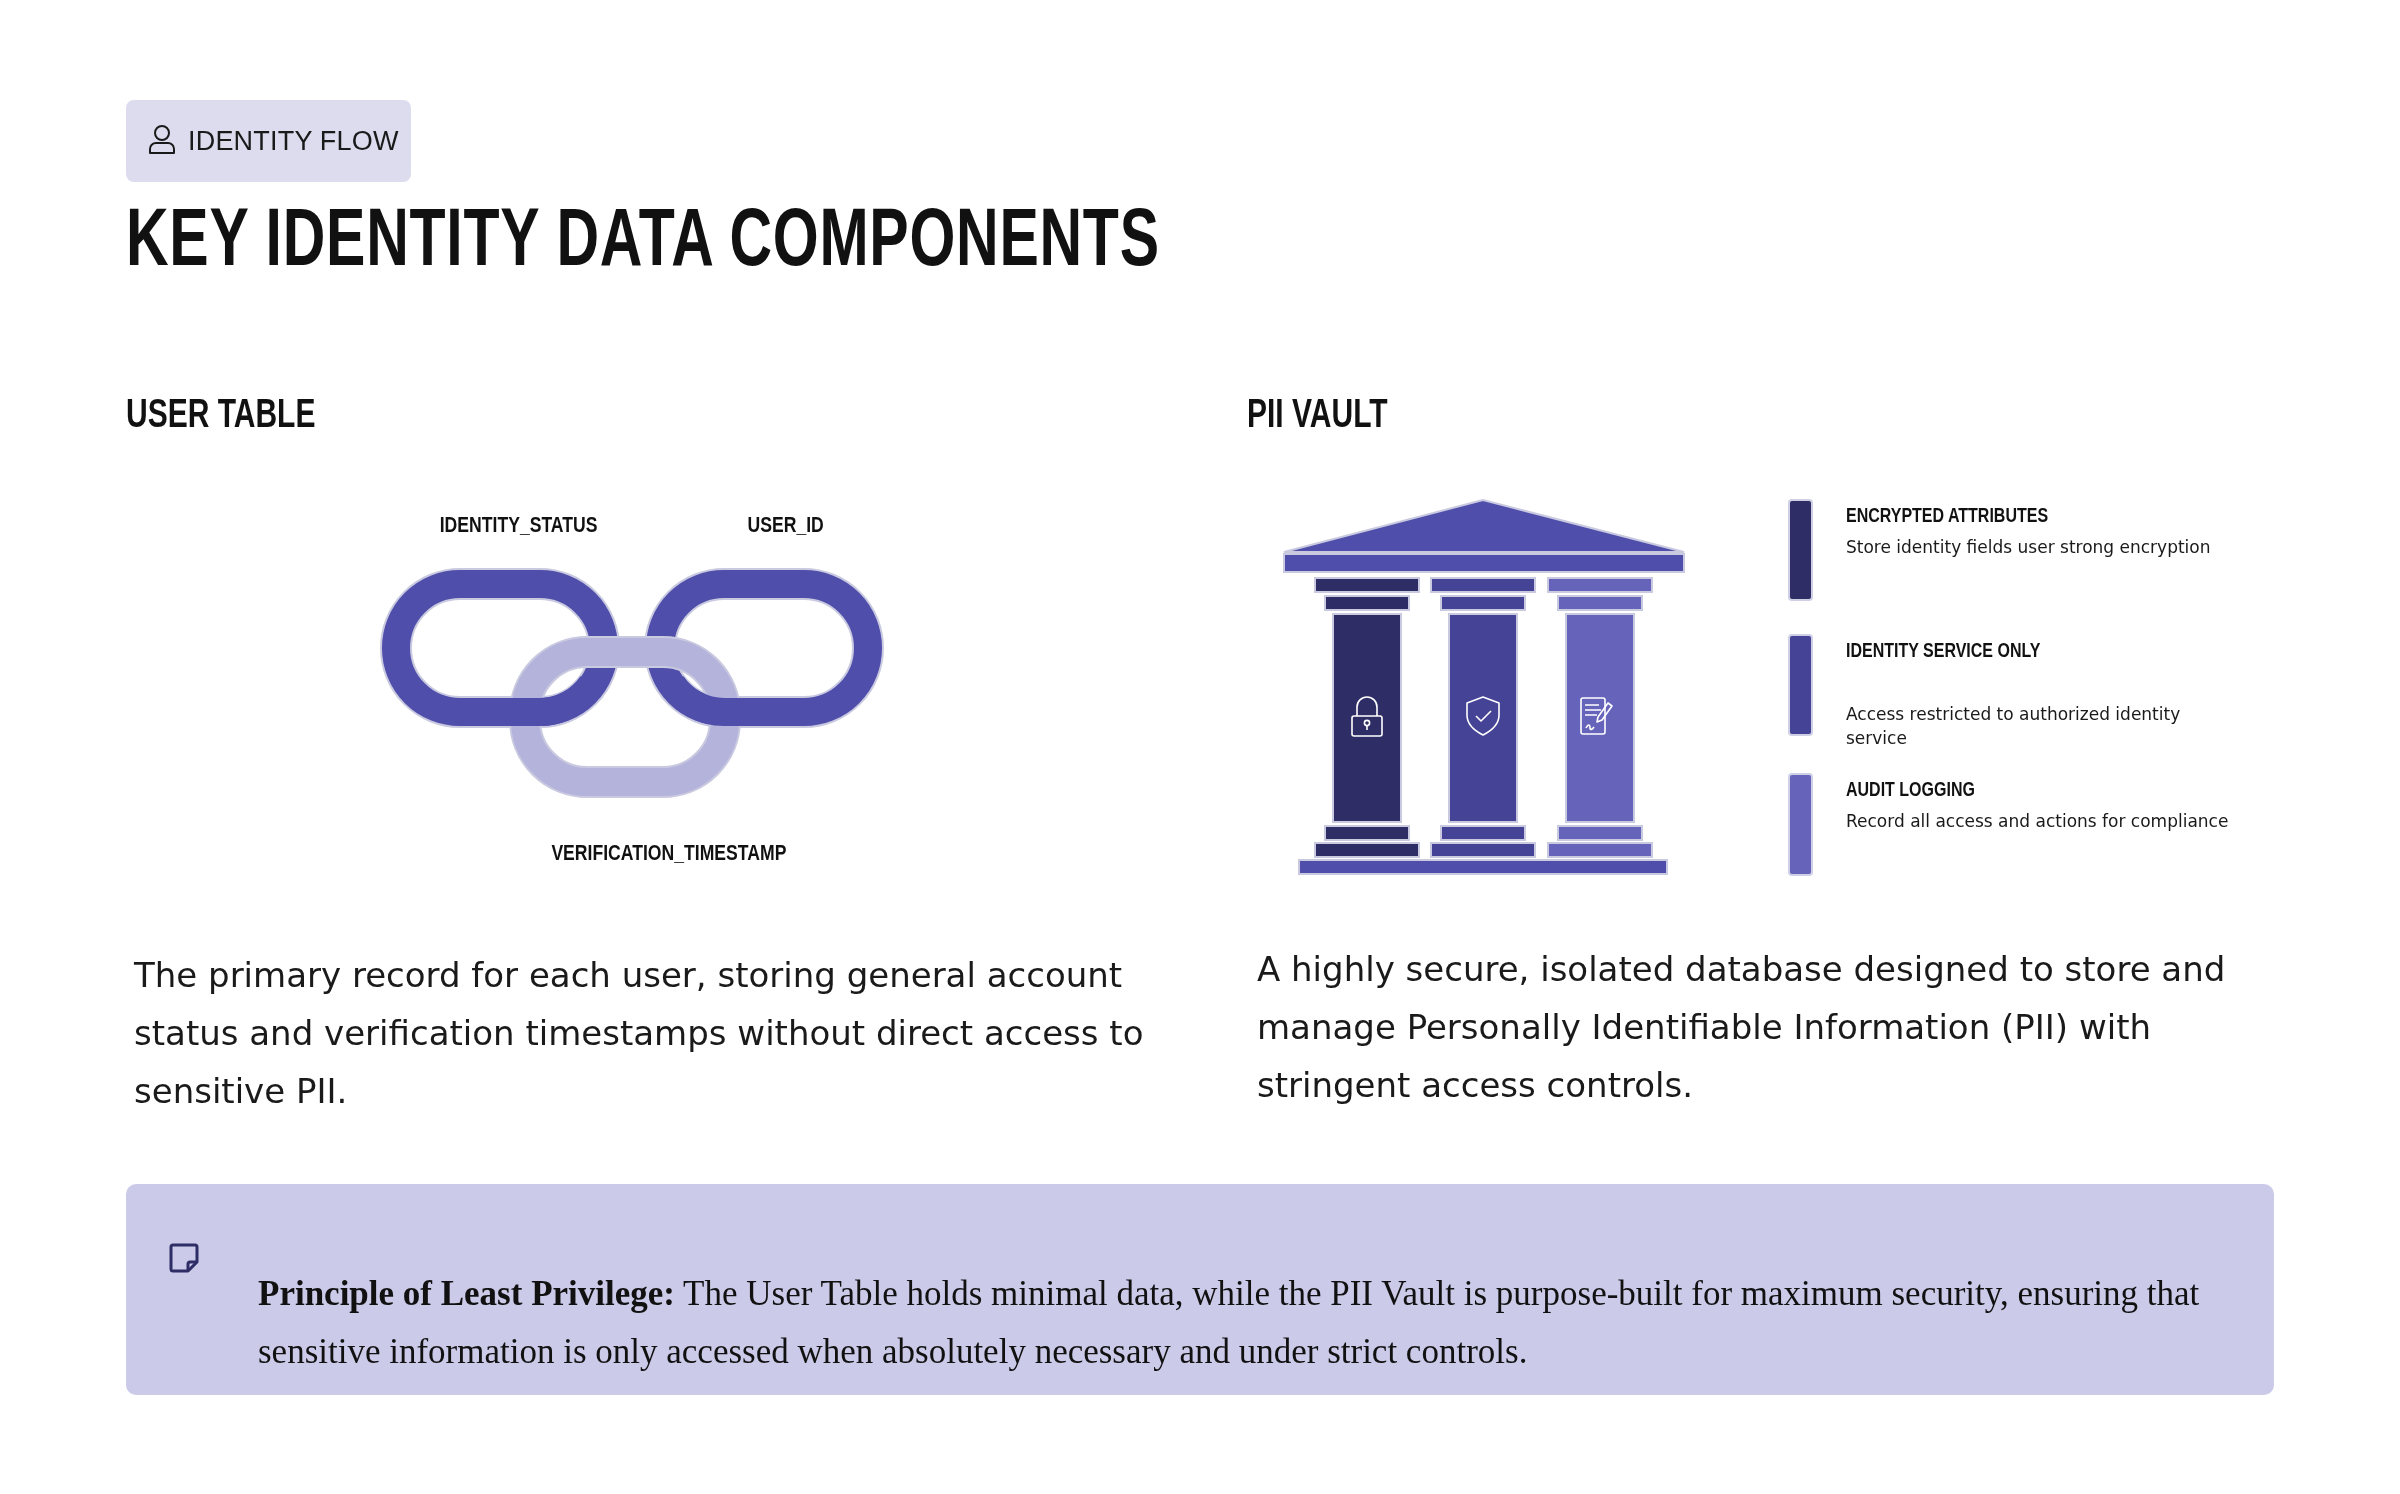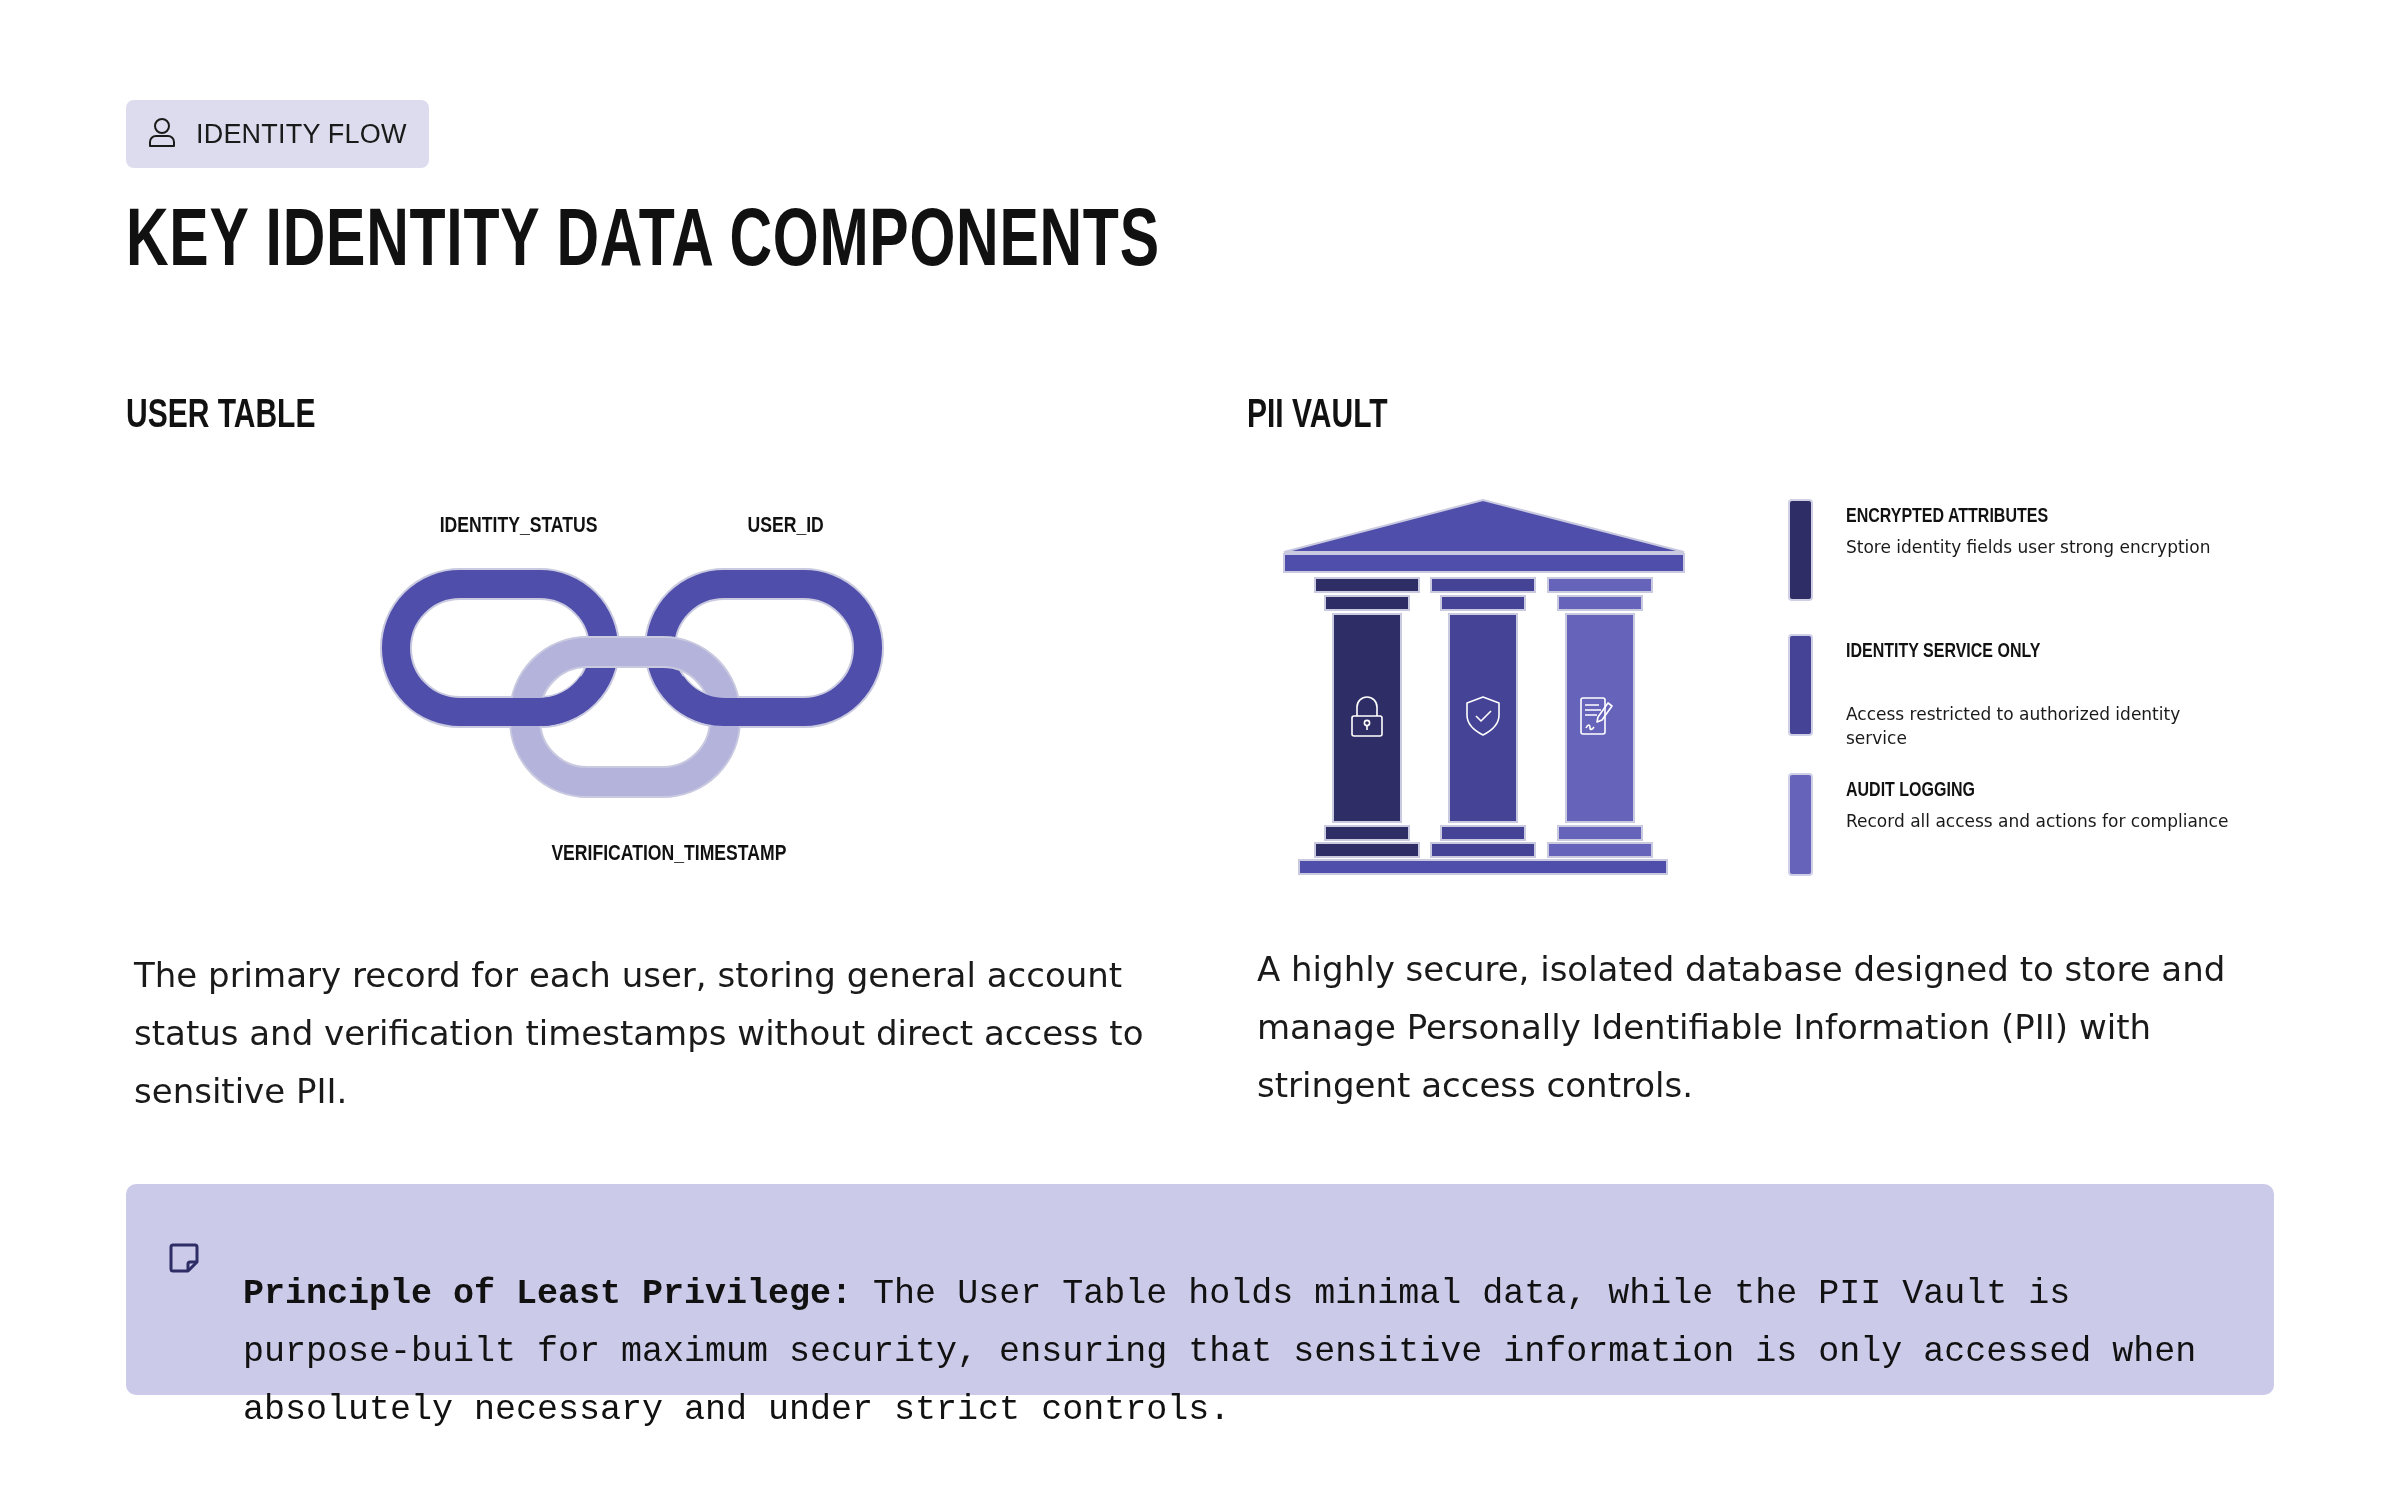--- a/index.html
+++ b/index.html
@@ -1,22 +1,22 @@
 <!DOCTYPE html>
 <html><head>
 <meta charset="utf-8">
 <style>
   html, body { margin: 0; padding: 0; }
   body {
     width: 2400px; height: 1494px; background: #ffffff; position: relative; overflow: hidden;
     font-family: "DejaVu Sans", sans-serif; color: #111111;
   }
   .badge {
-    position: absolute; left: 126px; top: 100px; height: 68px; padding: 0 22px 0 22px;
-    background: #dcdcee; border-radius: 8px; display: flex; align-items: center; gap: 20px;
+    position: absolute; left: 126px; top: 100px; height: 82px; padding: 0 12px 0 22px;
+    background: #dcdcee; border-radius: 8px; display: flex; align-items: center; gap: 12px;
   }
   .badge .label { font-family: "Liberation Sans", sans-serif; font-size: 27px; color: #1a1a1a; letter-spacing: 0.2px; }
   .title {
     position: absolute; left: 126px; top: 196px; margin: 0;
     font-family: "Liberation Sans", sans-serif; font-weight: bold; font-size: 82px;
     transform: scaleX(0.72); transform-origin: left top; letter-spacing: 1px; color: #111;
     white-space: nowrap; line-height: 1;
   }
   .section-heading {
     position: absolute; margin: 0; font-family: "Liberation Sans", sans-serif; font-weight: bold;
@@ -35,21 +35,21 @@
     transform: scaleX(0.8); transform-origin: left top; white-space: nowrap; color: #111; line-height: 1;
   }
   .legend-desc {
     position: absolute; left: 1846px; width: 400px; font-family: "DejaVu Sans", sans-serif; font-size: 17px; line-height: 24px; color: #1a1a1a;
   }
   .callout {
     position: absolute; left: 126px; top: 1184px; width: 2148px; height: 211px; background: #cbcae8; border-radius: 10px;
   }
   .callout .icon { position: absolute; left: 42px; top: 58px; }
   .callout .text {
-    position: absolute; left: 117px; top: 46px; width: 1960px; font-family: Liberation Mono, monospace; font-size: 35px; line-height: 58px; color: #111;
+    position: absolute; left: 132px; top: 46px; width: 1960px; font-family: Liberation Serif, serif; font-size: 35px; line-height: 58px; color: #111;
   }
   .callout .text b { font-weight: bold; }
 </style>
 </head>
 <body>
 
 <div class="badge">
   <span>
     <svg width="28" height="32" viewBox="0 0 28 32">
       <circle cx="14" cy="10" r="7" fill="none" stroke="#1a1a1a" stroke-width="2"></circle>

